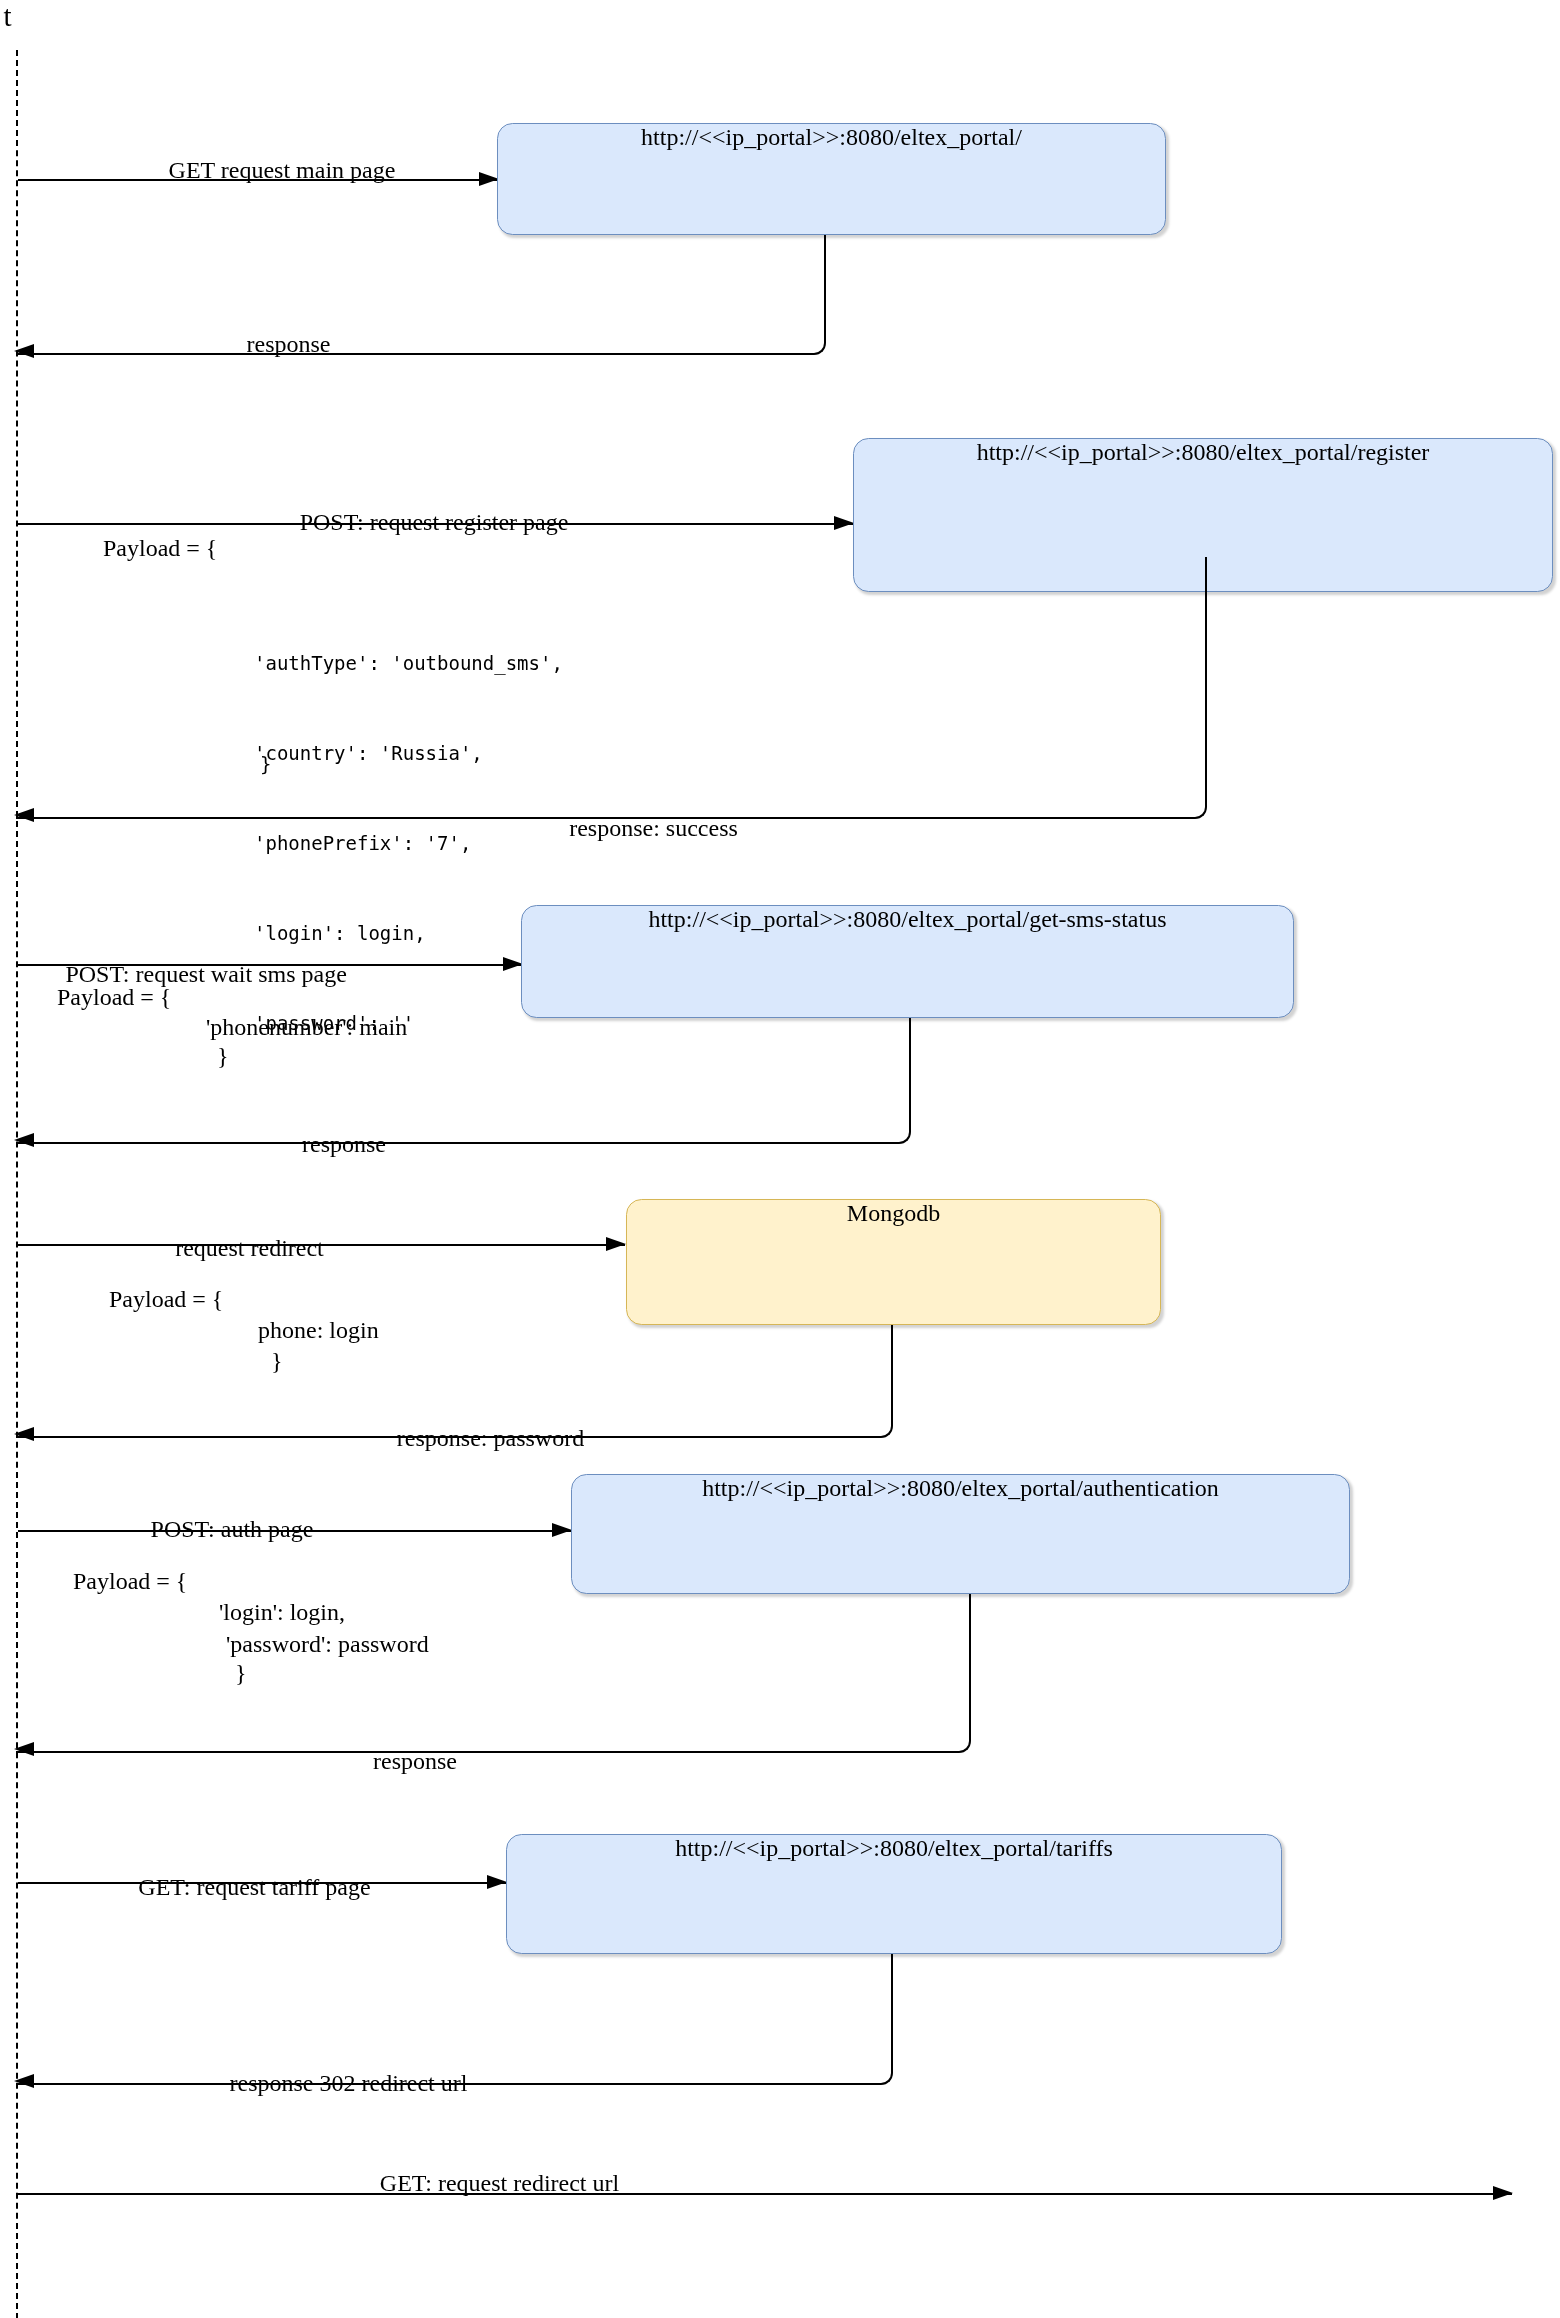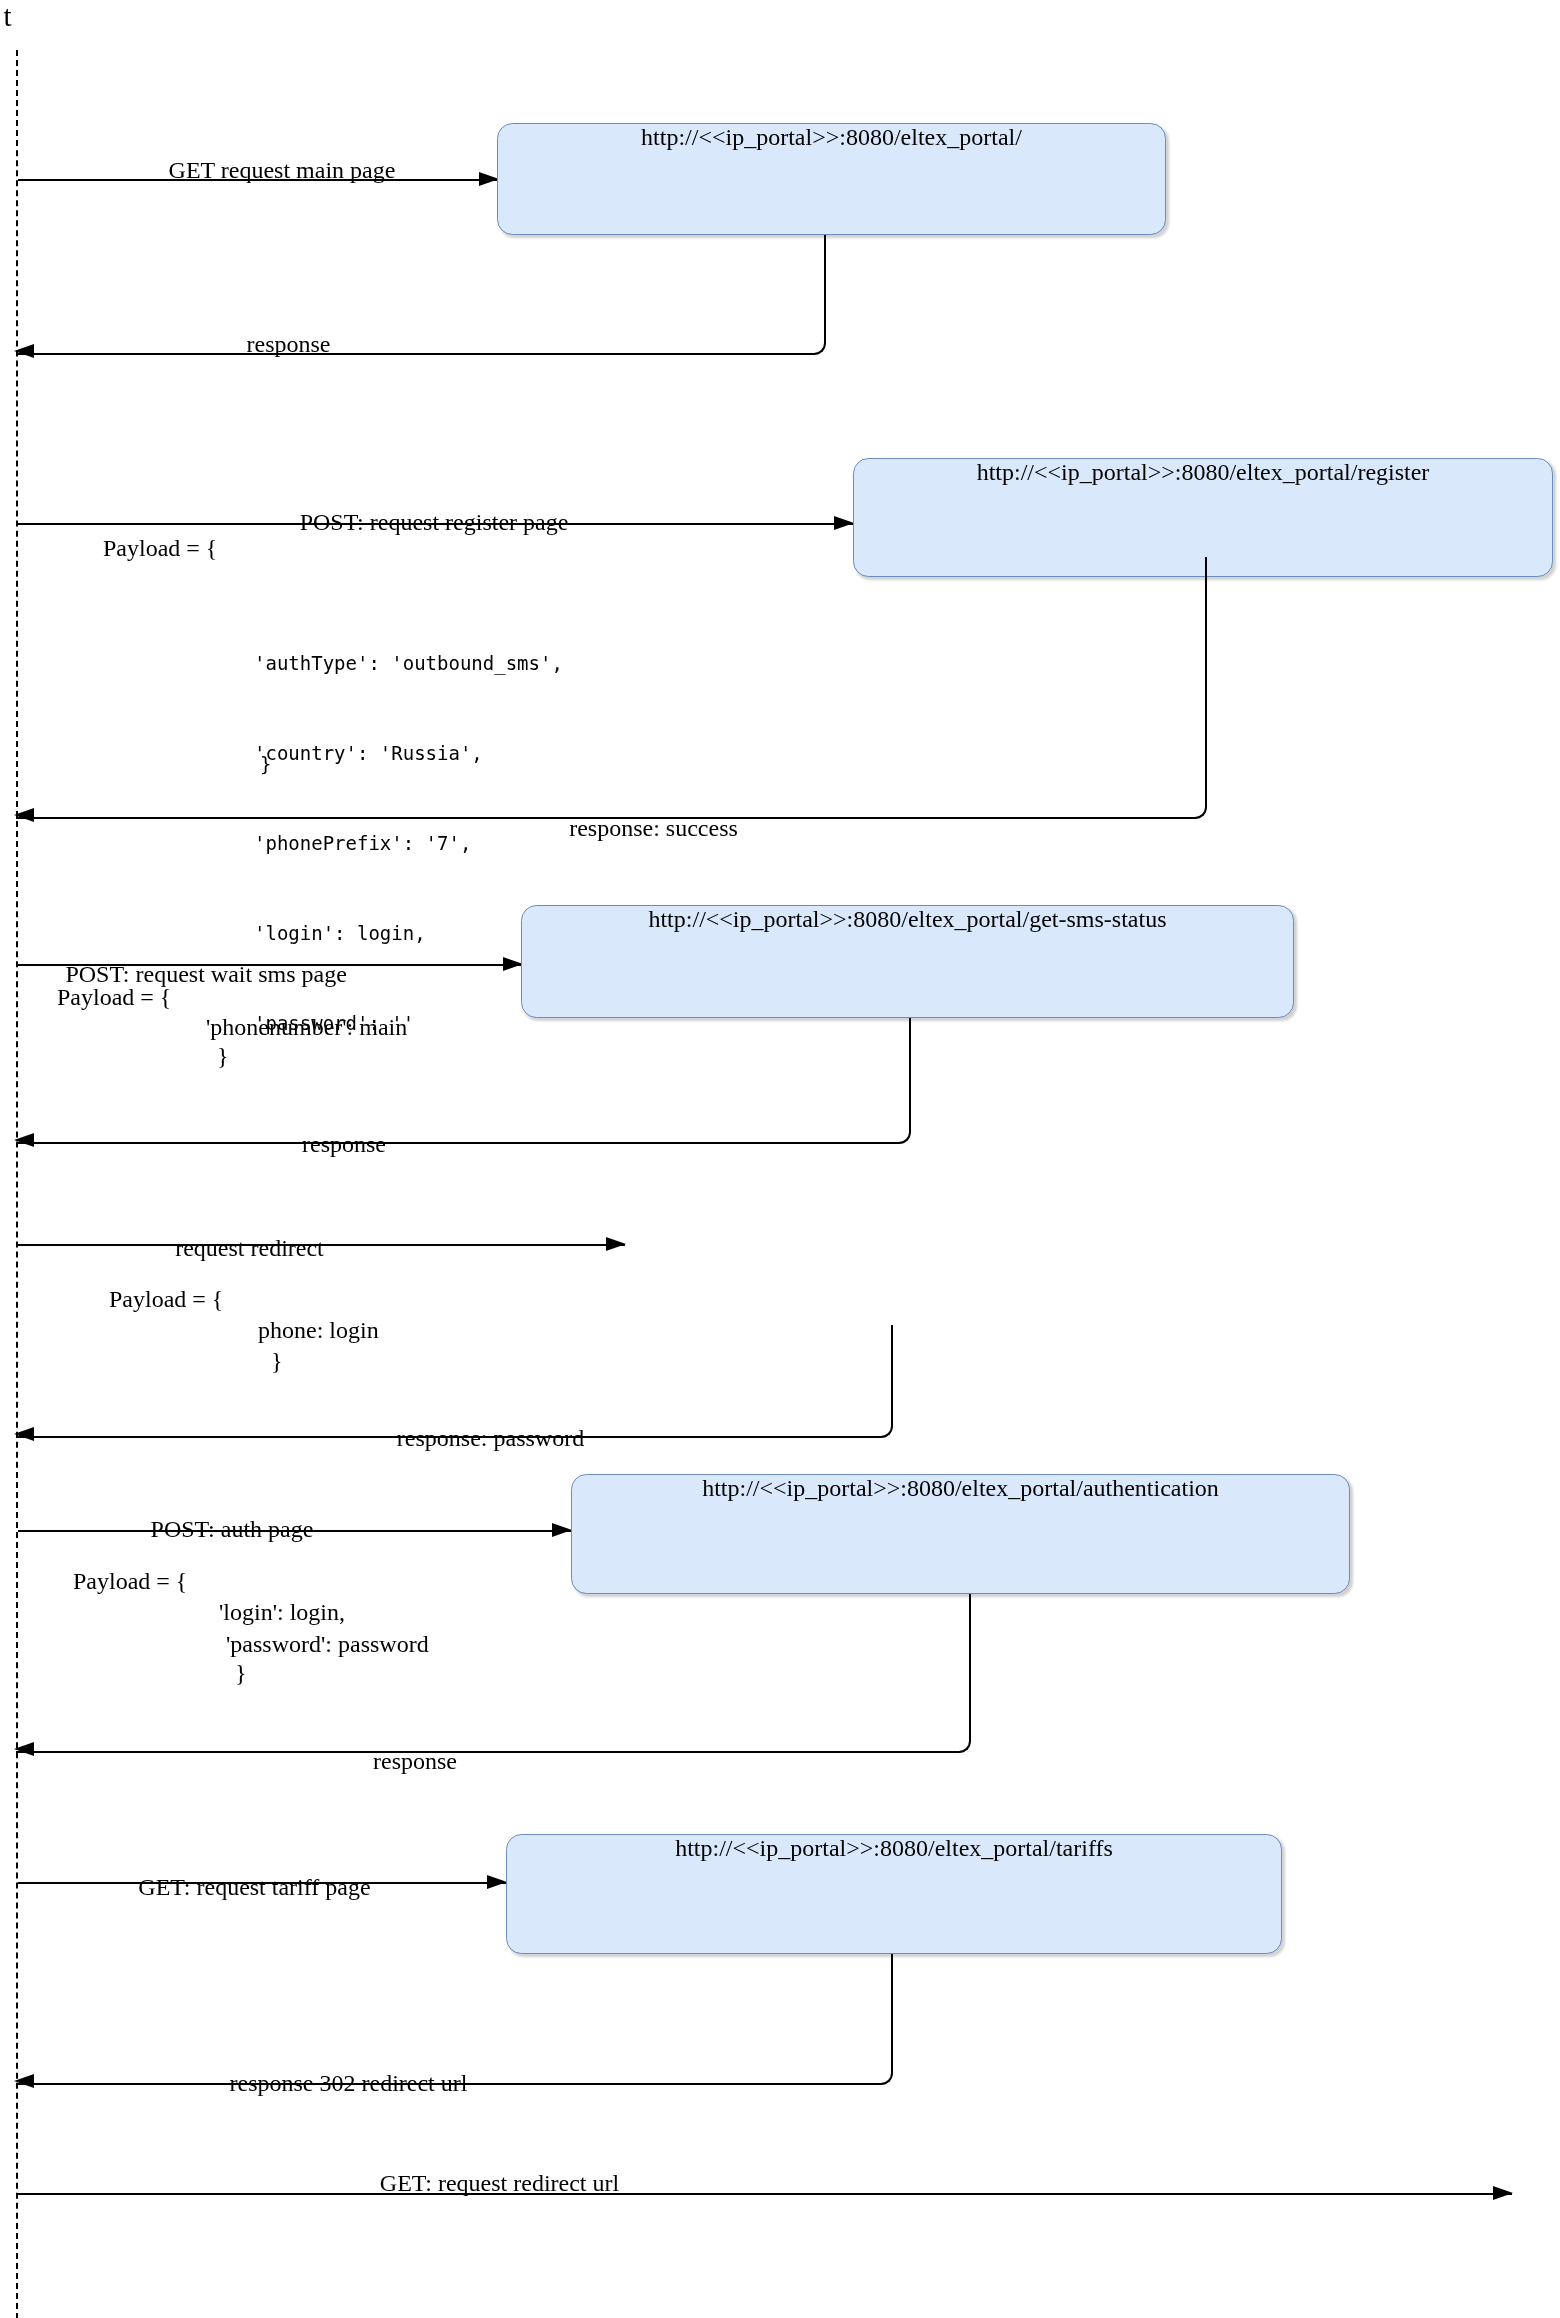--- a/index.html
+++ b/index.html
@@ -105,21 +105,21 @@
   </div>
   <div class="resp" style="left:16.3px;top:235px;width:810px;height:120px;">
     <div class="ah-l"></div>
   </div>
   <div class="msg-label" style="left:211px;top:303px;width:155px;">response</div>
 
   <div class="msg-label" style="left:245px;top:481px;width:378px;">POST: request register page</div>
   <div class="arrow" style="left:18px;top:523px;width:835px;">
     <div class="ah-r"></div>
   </div>
-  <div class="node" style="left:853px;top:438px;width:700px;height:119px;margin-top:20px;">
+  <div class="node" style="left:853px;top:438px;width:700px;height:154px;">
     <span>http://&lt;&lt;ip_portal&gt;&gt;:8080/eltex_portal/register</span>
   </div>
   <div class="payload-open" style="left:103px;top:535px;">Payload = {</div>
   <div class="mono" style="left:254px;top:588px;">
     <div>'authType': 'outbound_sms',</div>
     <div>'country': 'Russia',</div>
     <div>'phonePrefix': '7',</div>
     <div>'login': login,</div>
     <div>'password': ''</div>
   </div>
@@ -140,20 +140,23 @@
   <div class="payload-line" style="left:206px;top:1014px;">'phonenumber': main</div>
   <div class="payload-close" style="left:217px;top:1043px;">}</div>
   <div class="resp" style="left:16.3px;top:1018px;width:895px;height:126px;">
     <div class="ah-l"></div>
   </div>
   <div class="msg-label" style="left:271px;top:1103px;width:146px;">response</div>
 
   <div class="msg-label" style="left:131px;top:1207px;width:237px;">request redirect</div>
   <div class="arrow" style="left:18px;top:1244px;width:607px;">
     <div class="ah-r"></div>
+  </div>
+  <div class="node db" style="left:626px;top:1199px;width:535px;height:126px;">
+    <span>Mongodb</span>
   </div>
   <div class="payload-open" style="left:109px;top:1286px;">Payload = {</div>
   <div class="payload-line" style="left:258px;top:1317px;">phone: login</div>
   <div class="payload-close" style="left:271px;top:1348px;">}</div>
   <div class="resp" style="left:16.3px;top:1325px;width:877px;height:113px;">
     <div class="ah-l"></div>
   </div>
   <div class="msg-label" style="left:354px;top:1397px;width:273px;">response: password</div>
 
   <div class="msg-label" style="left:117px;top:1488px;width:230px;">POST: auth page</div>

